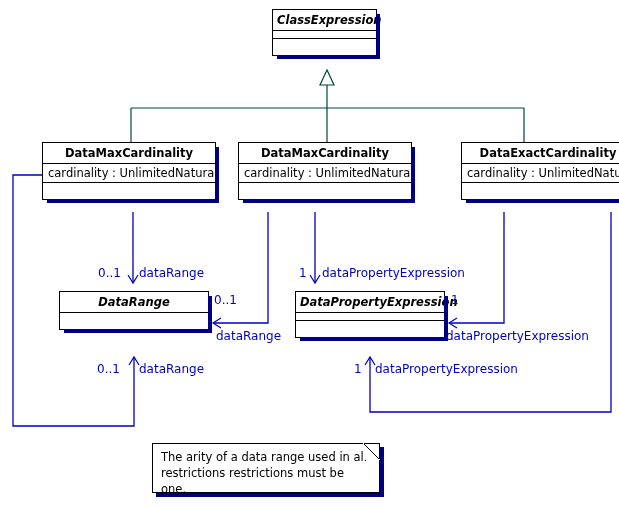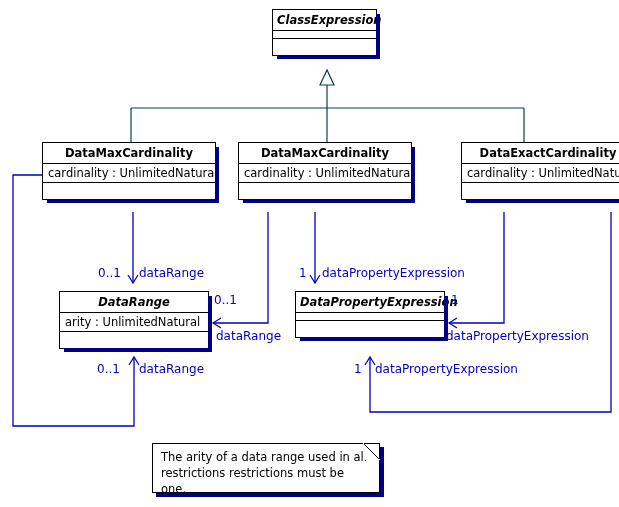--- a/index.html
+++ b/index.html
@@ -200,21 +200,20 @@
   </div>
 
   <div class="uml-class" style="left:433px; top:142px; width:174px;margin-left:28px;">
     <div class="cls-name">DataExactCardinality</div>
     <div class="cls-attrs">cardinality : UnlimitedNatural</div>
     <div class="cls-ops"></div>
   </div>
 
   <div class="uml-class" style="left:59px; top:291px; width:150px;">
     <div class="cls-name abstract">DataRange</div>
-    <div class="cls-attrs">arity : UnlimitedNatural</div>
     <div class="cls-ops"></div>
   </div>
 
   <div class="uml-class" style="left:295px; top:291px; width:150px;">
     <div class="cls-name abstract">DataPropertyExpression</div>
     <div class="cls-attrs empty"></div>
     <div class="cls-ops"></div>
   </div>
 
   <div class="uml-note" style="left:152px; top:443px; width:228px; height:50px;">

